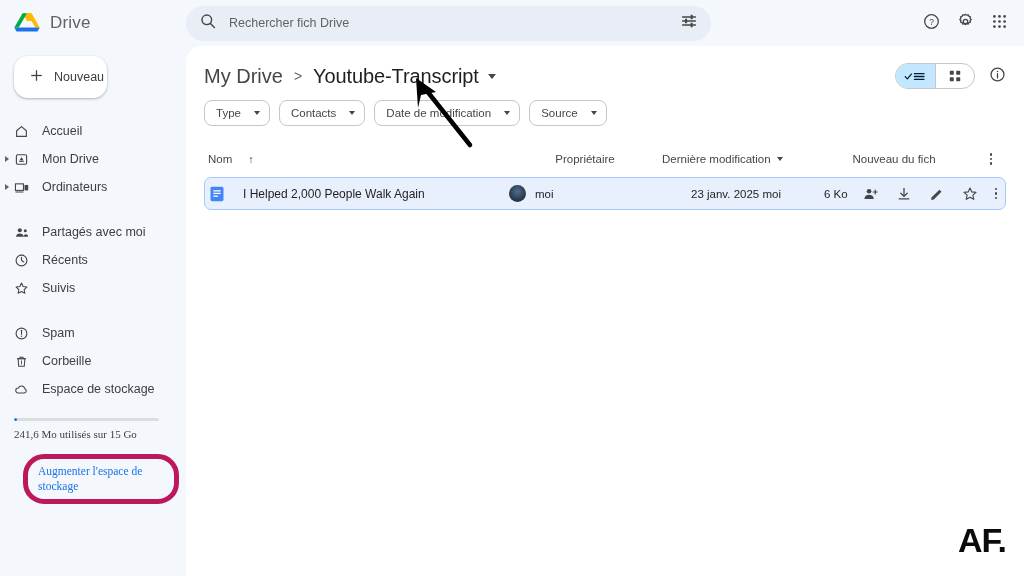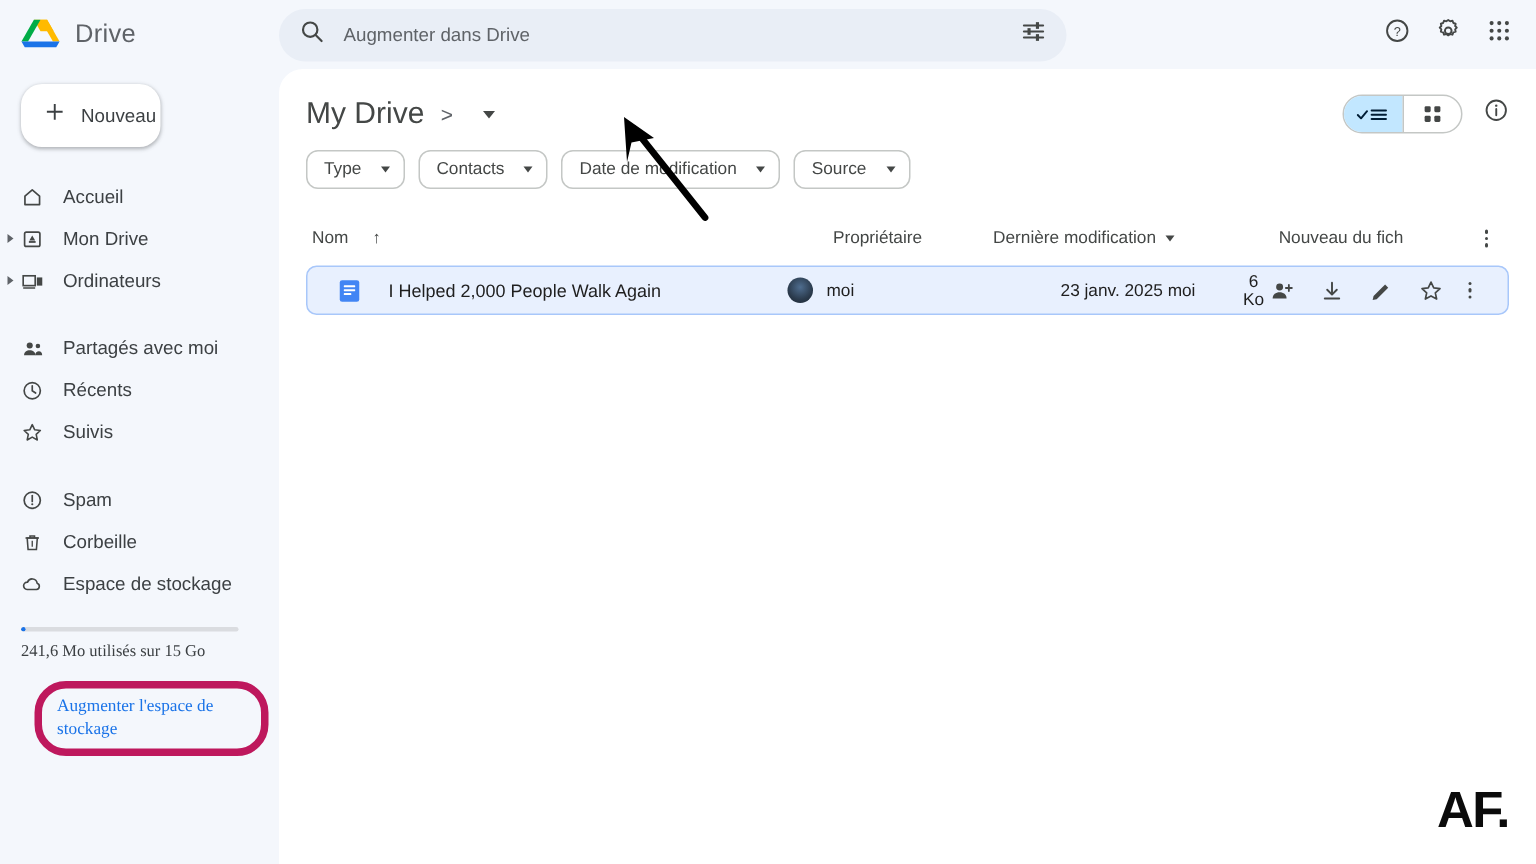--- a/index.html
+++ b/index.html
@@ -88,21 +88,21 @@
   .thead { display: flex; align-items: center; height: 26px; font-size: 11.5px; color: #444746; padding: 0 4px; }
   .th-name { flex: 0 0 300px; display: flex; align-items: center; gap: 16px; cursor: pointer; }
   .th-owner { flex: 0 0 154px; cursor: pointer; }
   .th-mod { flex: 0 0 146px; display: flex; align-items: center; gap: 6px; cursor: pointer; }
   .th-size { flex: 1; cursor: pointer; }
   .th-more { flex: 0 0 22px; display: flex; justify-content: center; cursor: pointer; }
   .sort-up { font-size: 11px; }
 
   .row {
     display: flex; align-items: center; height: 33px; margin-top: 5px;
-    background: #e8f0fe; border: 1px solid #a8c7fa; border-radius: 7px; padding: 0 20px; cursor: pointer;
+    background: #e8f0fe; border: 1px solid #a8c7fa; border-radius: 7px; padding: 0 4px; cursor: pointer;
   }
   .cell-name { flex: 0 0 300px; display: flex; align-items: center; gap: 18px; }
   .docs-ico { width: 16px; height: 16px; flex: 0 0 16px; }
   .fname { font-size: 12px; color: #1f1f1f; white-space: nowrap; }
   .cell-owner { flex: 0 0 154px; display: flex; align-items: center; gap: 9px; }
   .avatar { width: 17px; height: 17px; border-radius: 50%; background: radial-gradient(circle at 50% 38%, #4f6d8f 0%, #2b3b4d 60%, #1b2530 100%); flex: 0 0 17px; }
   .owner-name { font-size: 11.5px; color: #1f1f1f; }
   .cell-mod { flex: 0 0 146px; font-size: 11.5px; color: #1f1f1f; }
   .cell-size { flex: 1; font-size: 11.5px; color: #1f1f1f; }
   .row-actions { display: flex; align-items: center; gap: 17px; padding-right: 4px; }
@@ -138,21 +138,21 @@
     </div>
 
     <div class="search-wrap">
       <div class="search-box">
         <span>
           <svg width="16" height="16" viewBox="0 0 20 20">
               <circle cx="8.5" cy="8.5" r="6" fill="none" stroke="#444746" stroke-width="1.8"></circle>
               <line x1="13" y1="13" x2="18" y2="18" stroke="#444746" stroke-width="1.8" stroke-linecap="round"></line>
             </svg>
         </span>
-        <span class="search-input-text">Augmenter dans Drive</span>
+        <span class="search-input-text">Rechercher fich Drive</span>
         <span class="search-tune">
           <svg width="16" height="16" viewBox="0 0 20 20">
             <line x1="2" y1="5" x2="18" y2="5" stroke="#444746" stroke-width="1.7" stroke-linecap="round"></line>
             <line x1="2" y1="10" x2="18" y2="10" stroke="#444746" stroke-width="1.7" stroke-linecap="round"></line>
             <line x1="2" y1="15" x2="18" y2="15" stroke="#444746" stroke-width="1.7" stroke-linecap="round"></line>
             <rect x="12" y="2.2" width="2.6" height="5.6" fill="#444746"></rect>
             <rect x="5" y="7.2" width="2.6" height="5.6" fill="#444746"></rect>
             <rect x="12" y="12.2" width="2.6" height="5.6" fill="#444746"></rect>
           </svg>
         </span>
@@ -314,20 +314,21 @@
         <div class="storage-text">241,6 Mo utilisés sur 15 Go</div>
         <div class="upgrade-btn">Augmenter l'espace de stockage</div>
       </div>
     </div>
 
     <div class="content">
 
       <div class="crumbrow">
         <span class="crumb">My Drive</span>
         <span class="crumb-sep">&gt;</span>
+        <span class="crumb current">Youtube-Transcript</span>
         <span class="crumb-caret"></span>
 
         <div class="view-toggle">
           <div class="toggle-pill">
             <div class="toggle-seg active">
               <svg width="24" height="13" viewBox="0 0 30 14">
                 <path d="M1.5 7.2 L4.2 10 L9.2 4" fill="none" stroke="#001d35" stroke-width="1.6" stroke-linecap="round" stroke-linejoin="round"></path>
                 <g stroke="#001d35" stroke-width="1.6" stroke-linecap="round">
                   <line x1="13" y1="3.5" x2="25" y2="3.5"></line>
                   <line x1="13" y1="7" x2="25" y2="7"></line>

